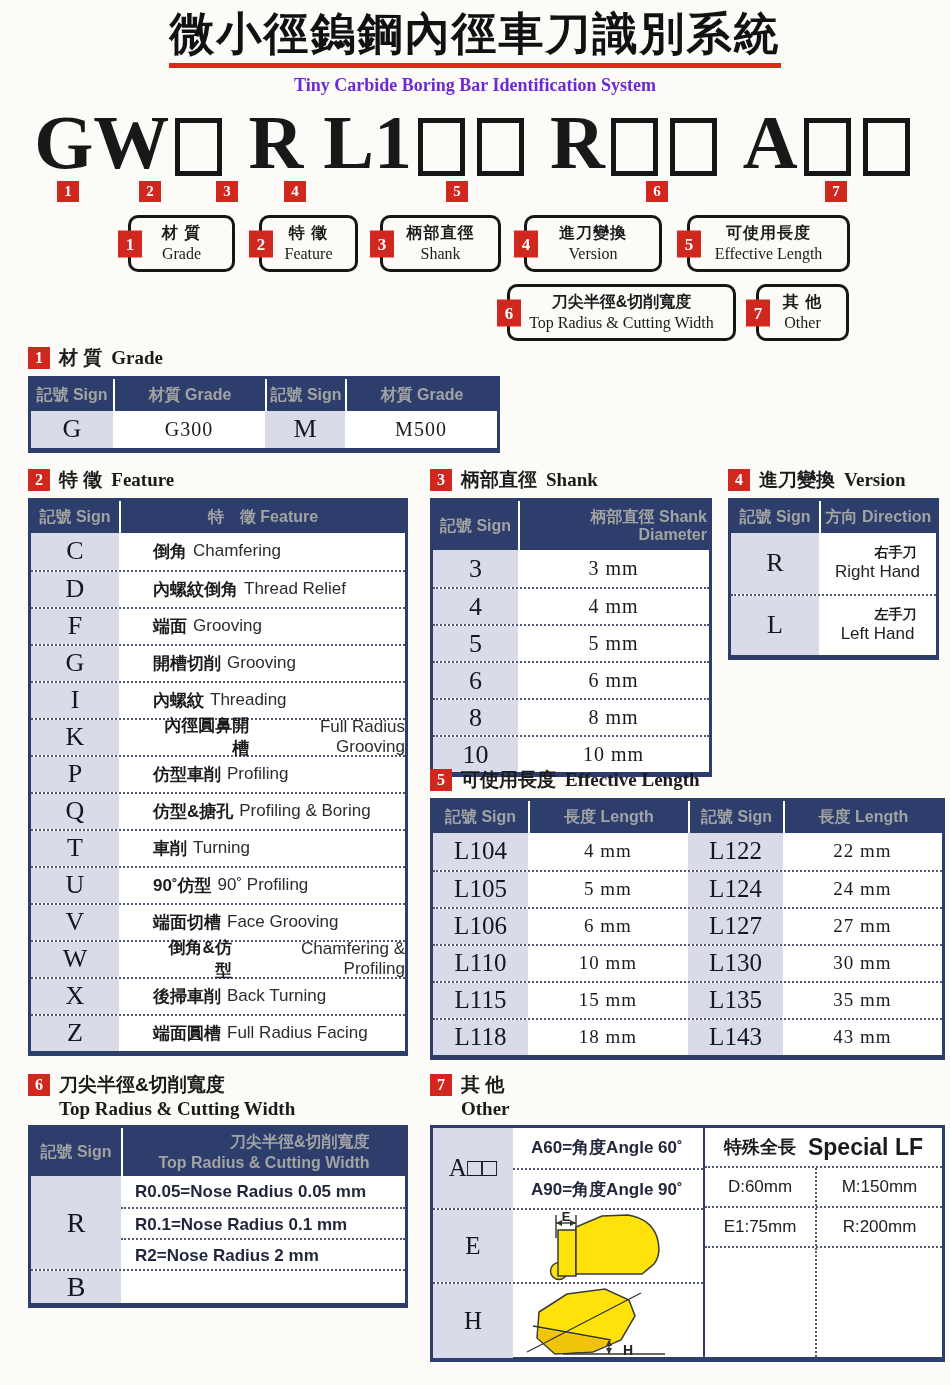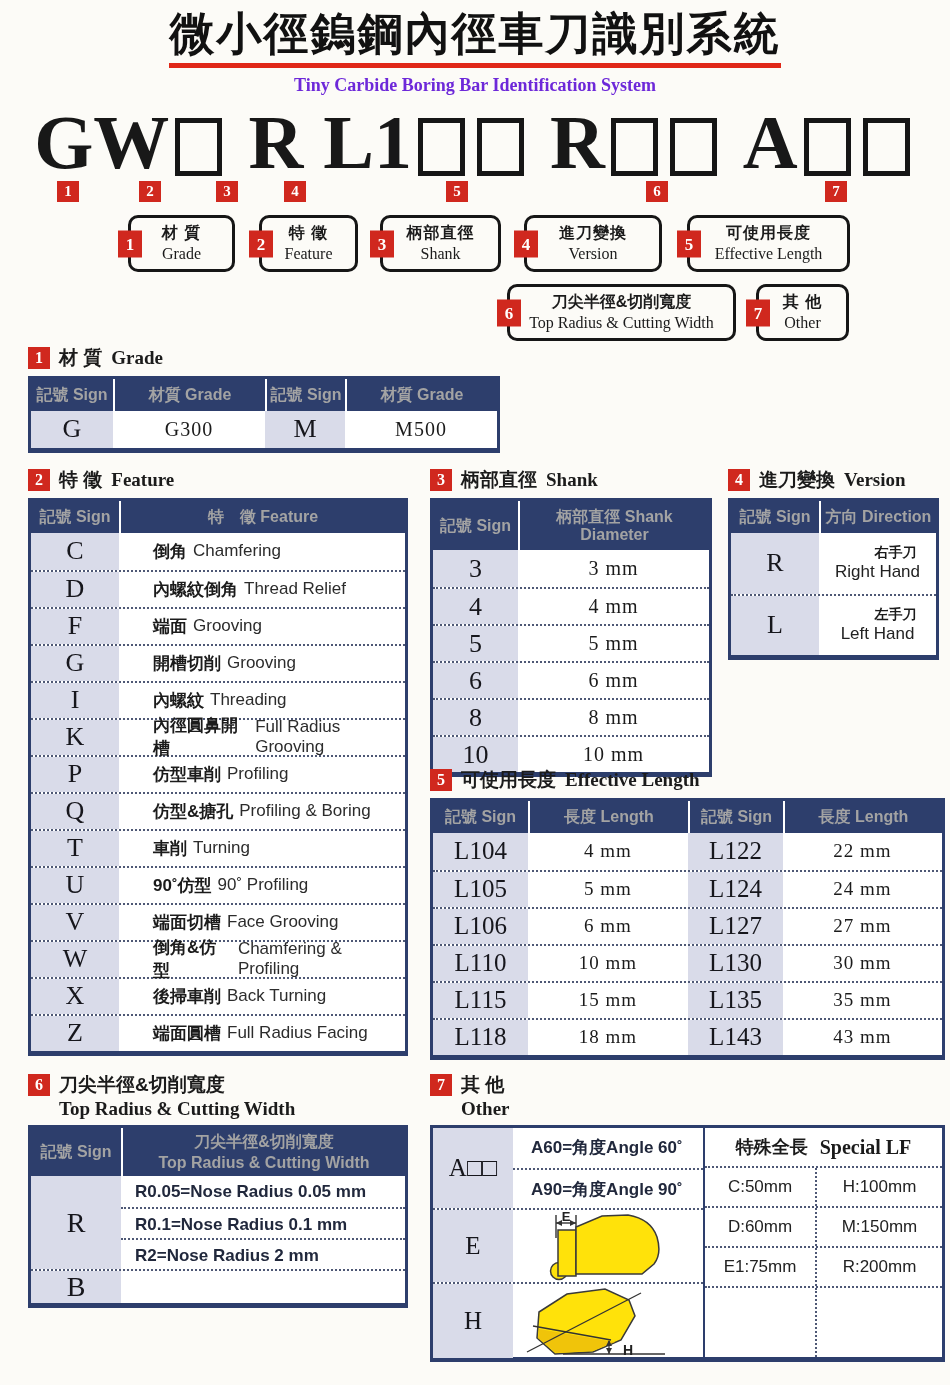--- a/index.html
+++ b/index.html
@@ -56,21 +56,21 @@
          font-family:"Liberation Serif",serif; font-weight:700; font-size:16px; line-height:22px; text-align:center; }
   .szh{ font-size:19px; font-weight:700; }
   .sen{ font-family:"Liberation Serif",serif; font-weight:700; font-size:19px; }
   .sline2{ margin:1px 0 5px 31px; font-family:"Liberation Serif",serif; font-weight:700; font-size:19px; height:22px; }
   
   .tbl{ border:3px solid #2d3e6c; border-bottom-width:5px; background:#fff; }
   .thead{ display:flex; background:#2d3e6c; color:#a3a3a3; }
   .hc{ display:flex; align-items:center; justify-content:center; text-align:center;
        font-size:16px; font-weight:600; padding:7px 2px; border-left:2px solid #fff; line-height:1.1; }
   .hc:first-child{ border-left:none; }
-  .grow{ flex:1; }
+  .grow{ flex:1;text-align:right; }
   .trow{ display:flex; height:37px; }
   .cell{ display:flex; align-items:center; justify-content:center; height:100%; }
   .sign{ background:#d9dbe9; font-family:"Liberation Serif",serif; font-size:26px; color:#16161c; }
   .val{ font-family:"Liberation Serif",serif; font-size:20px; letter-spacing:1px; }
   .rows > * + *{ border-top:2px dotted #4e5875; }
   
   .t1 .c1{width:82px}.t1 .c3{width:80px}
   .t1 .trow{height:37px}
   
   .t2 .c-sign{width:88px}
@@ -111,21 +111,21 @@
   .t7sign{ width:80px; background:#d9dbe9; display:flex; align-items:center; justify-content:center;
            font-family:"Liberation Serif",serif; font-size:25px; color:#16161c; flex:none; }
   .t7content{ flex:1; display:flex; flex-direction:column; }
   .t7content.center{ flex-direction:row; align-items:center; justify-content:center; }
   .aline{ height:40px; line-height:40px; padding-left:18px; font-size:17px; font-weight:600; color:#21283c; }
   .aline + .aline{ border-top:2px dotted #4e5875; }
   .t7right{ flex:1; display:flex; flex-direction:column; }
   .spheader{ height:40px; display:flex; align-items:center; justify-content:center; gap:12px;
              border-bottom:2px dotted #4e5875; }
   .spzh{ font-size:18px; font-weight:700; }
-  .spen{ font-family:Liberation Serif, serif; font-weight:700; font-size:20px; }
+  .spen{ font-family:Liberation Sans, sans-serif; font-weight:700; font-size:23px; }
   .sprow{ height:40px; display:flex; border-bottom:2px dotted #4e5875; }
   .spcell{ width:110px; display:flex; align-items:center; justify-content:center; font-size:17px; color:#222; }
   .spcell.r{ flex:1; border-left:2px dotted #4e5875; }
   .spfill{ flex:1; position:relative; }
   .spfill .vline{ position:absolute; left:110px; top:0; bottom:0; border-left:2px dotted #4e5875; }
   svg text{ font-family:"Liberation Sans",sans-serif; fill:#222; }
 </style>
 </head>
 <body>
 
@@ -548,24 +548,20 @@
           </div>
         </div>
       </div>
       <div class="t7right">
         <div class="spheader">
           <span class="spzh">特殊全長</span>
           <span class="spen">Special LF</span>
         </div>
         <div>
 
-        <div class="sprow">
-            <div class="spcell">C:50mm</div>
-            <div class="spcell r">H:100mm</div>
-          </div>
             <div class="sprow">
             <div class="spcell">D:60mm</div>
             <div class="spcell r">M:150mm</div>
           </div>
             <div class="sprow">
             <div class="spcell">E1:75mm</div>
             <div class="spcell r">R:200mm</div>
           </div>
           </div>
         <div class="spfill">

